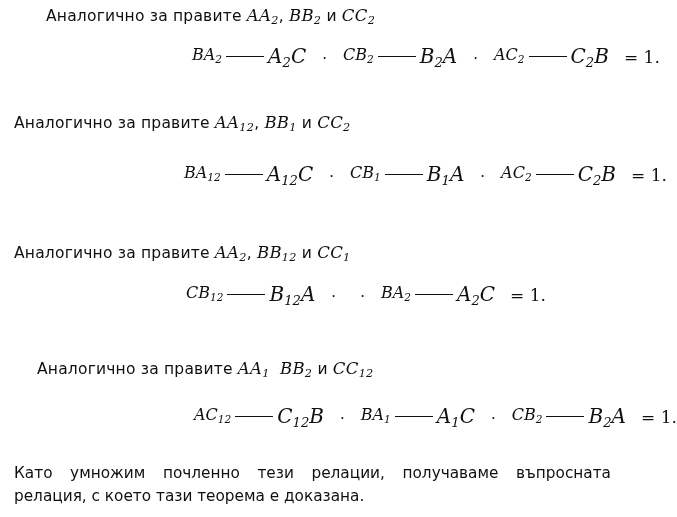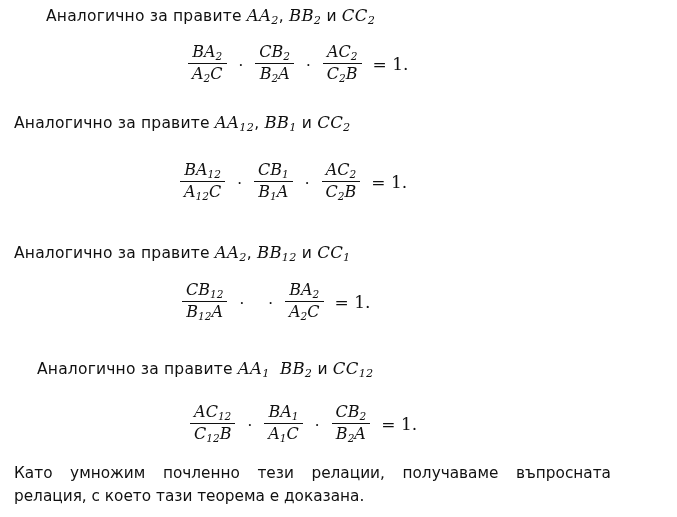--- a/index.html
+++ b/index.html
@@ -54,37 +54,37 @@
     font-style: italic;
     color: #101010;
   }
   .eq-1 { left: 188px; top: 44px; }
   .eq-2 { left: 180px; top: 162px; }
   .eq-3 { left: 182px; top: 282px; }
   .eq-4 { left: 190px; top: 404px; }
 
   .frac {
     display: inline-flex;
-    flex-direction: column;
+    flex-direction: row;
     align-items: center;
     justify-content: center;
     line-height: 1.05;
   }
   .frac .num {
     font-size: 16px;
     padding: 0 4px 1px 4px;
   }
   .frac .bar {
     width: 100%;
     min-width: 38px;
     height: 1px;
     background: #101010;
   }
   .frac .den {
-    font-size: 16px;
+    font-size: 20px;
     padding: 2px 4px 0 4px;
   }
   .frac .sub {
     font-size: 0.66em;
     vertical-align: -0.3em;
     font-style: italic;
   }
   .dot {
     font-style: normal;
     font-size: 15px;

